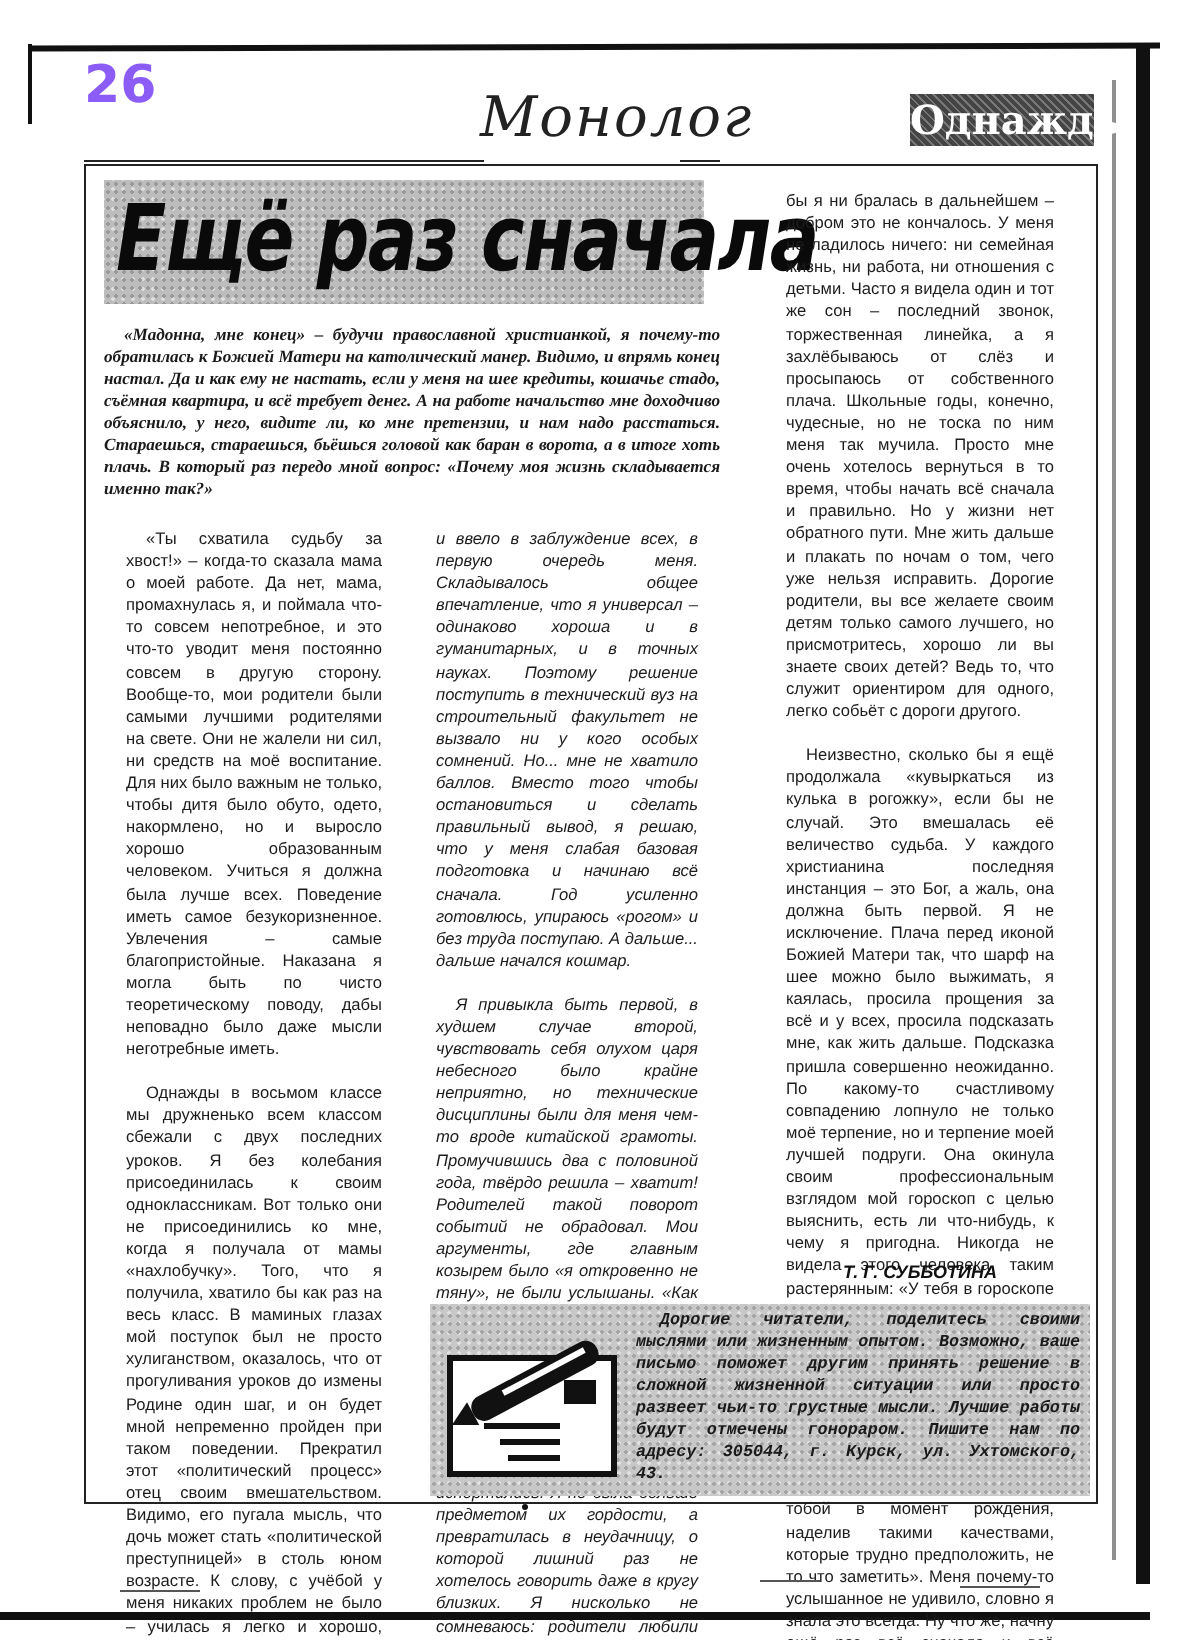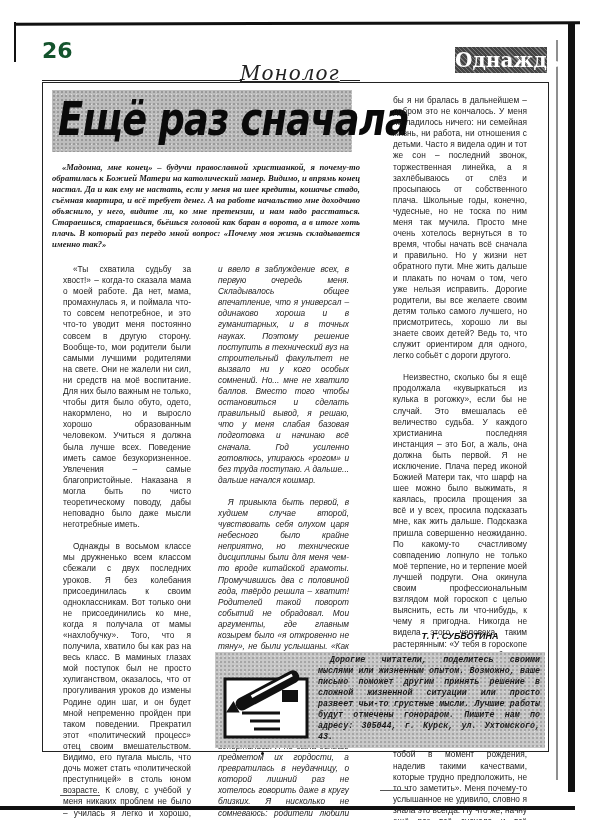--- a/index.html
+++ b/index.html
@@ -24,28 +24,28 @@
   }
   .scan-bottom {
     position: absolute; left: 0px; top: 806px; width: 575px; height: 4px;
     background: #111;
   }
   .scan-left {
     position: absolute; left: 14px; top: 22px; width: 2px; height: 40px;
     background: #111;
   }
   .page-number {
-    position: absolute; left: 42px; top: 38px;
-    font-family: "DejaVu Sans", sans-serif; font-weight: bold; font-size: 22px;
-    color: #14532d;
+    position: absolute; left: 42px; top: 28px;
+    font-family: "DejaVu Sans", sans-serif; font-weight: bold; font-size: 26px;
+    color: #8b5cf6;
   }
   .section-title {
-    position: absolute; left: 240px; top: 61px;
-    font-family: "DejaVu Serif", serif; font-style: italic; font-size: 20px;
-    color: #222; letter-spacing: 1px; text-decoration: underline;
+    position: absolute; left: 240px; top: 42px;
+    font-family: "DejaVu Serif", serif; font-style: italic; font-size: 28px;
+    color: #222; letter-spacing: 1px;
   }
   .header-rule {
     position: absolute; left: 42px; top: 80px; width: 200px; height: 1px; background: #222;
   }
   .header-rule2 {
     position: absolute; left: 340px; top: 80px; width: 20px; height: 1px; background: #222;
   }
   .brand {
     position: absolute; left: 455px; top: 47px; width: 92px; height: 26px;
     background: #555;

